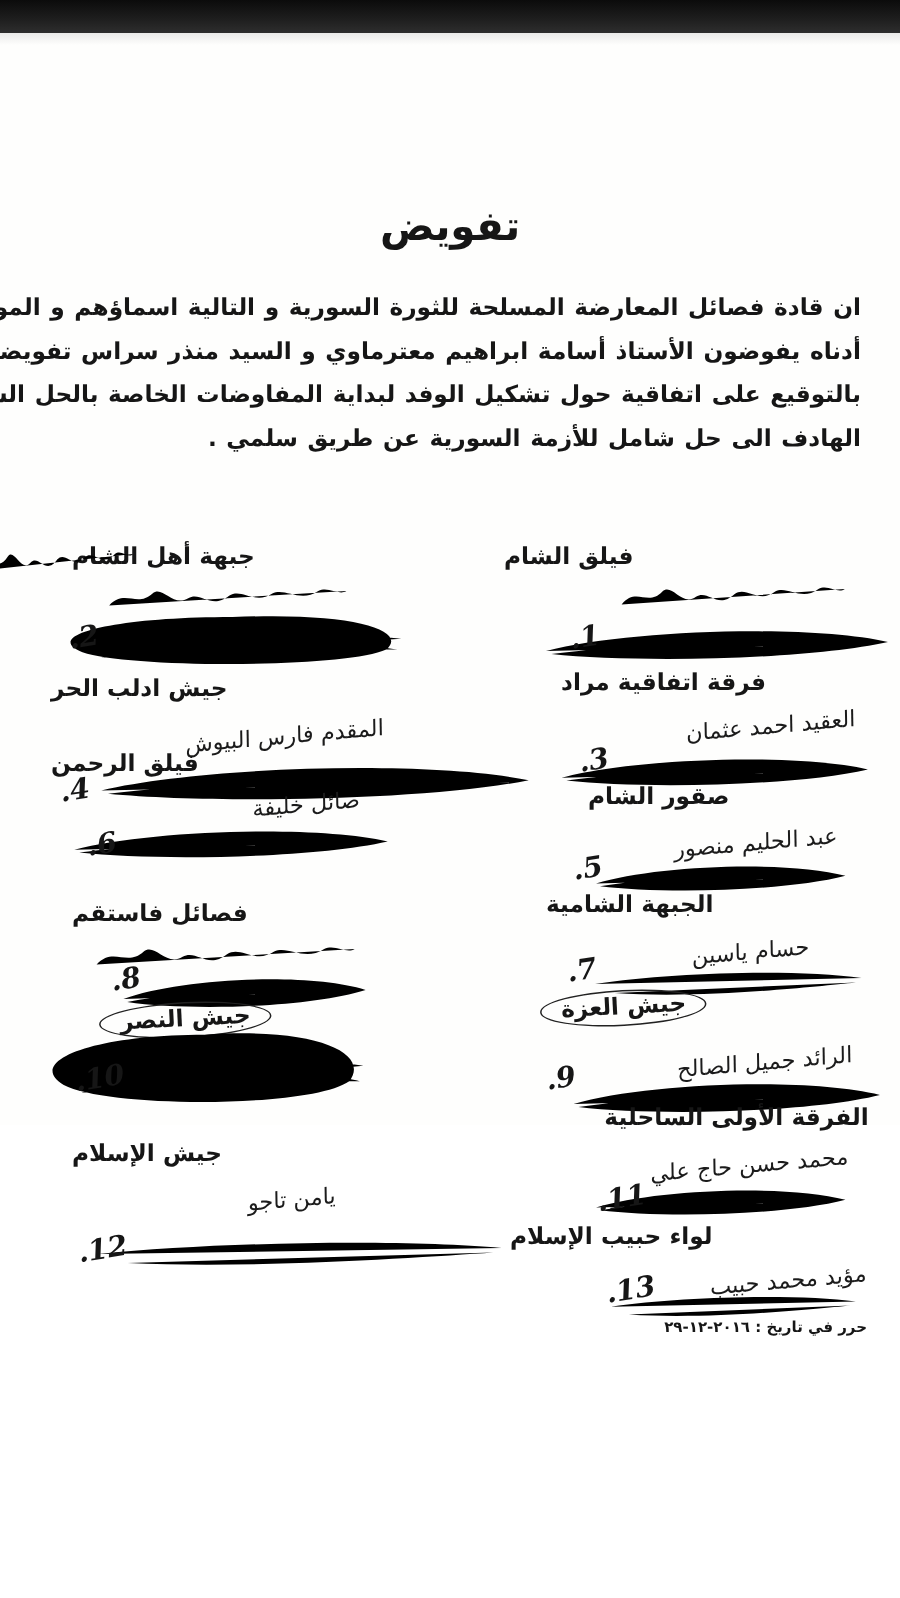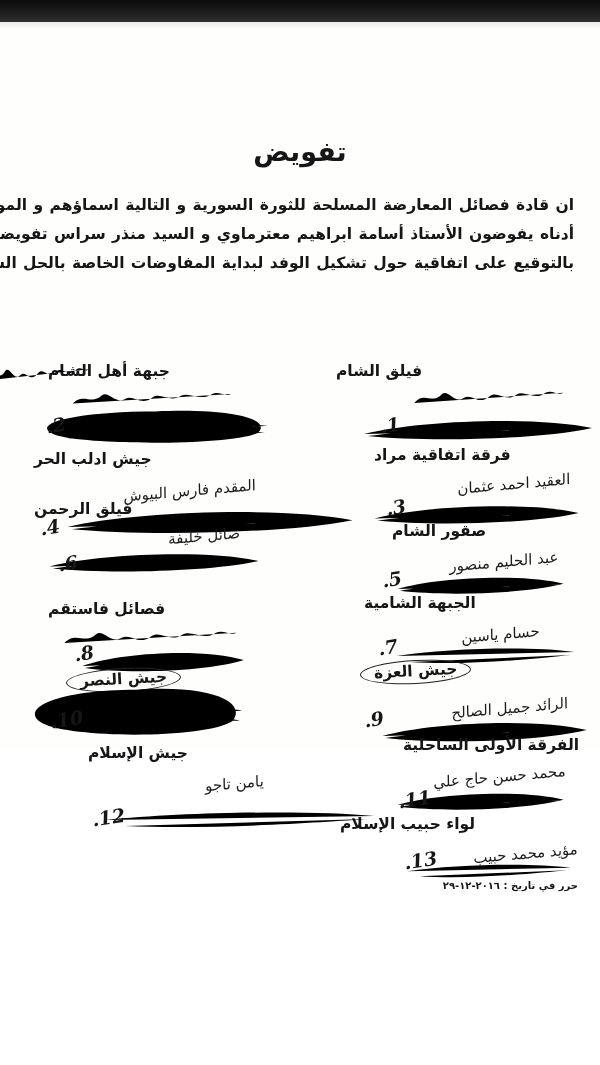--- a/index.html
+++ b/index.html
@@ -74,21 +74,21 @@
   .e6 .sig-text{top:24px;right:60px;}
   .e6 .sq{top:46px;right:36px;width:220px;height:28px;}
   .e6 .num{top:52px;left:58px;}
   .e8{top:600px;} .e8 .faction{padding-left:48px;text-align:left;}
   .e8 .hw{top:24px;right:58px;width:185px;height:26px;}
   .e8 .sq{top:44px;right:52px;width:170px;height:30px;}
   .e8 .num{top:42px;left:74px;}
   .e10{top:668px;} .e10 .faction{padding-left:66px;text-align:left;}
   .e10 .sq{top:14px;right:46px;width:235px;height:62px;}
   .e10 .num{top:40px;left:50px;}
-  .e12{top:744px;margin-left:40px;} .e12 .faction{padding-left:48px;text-align:left;}
+  .e12{top:760px;} .e12 .faction{padding-left:48px;text-align:left;}
   .e12 .sig-text{top:28px;right:76px;}
   .e12 .sq{top:62px;right:-40px;width:280px;height:30px;}
   .e12 .num{top:62px;left:52px;}
 
   .date-line{position:absolute;top:880px;right:22px;direction:rtl;
     font-size:10px;font-weight:bold;white-space:nowrap;}
   .svgdefs{position:absolute;width:0;height:0;overflow:hidden;}
 </style>
 </head>
 <body>
@@ -105,20 +105,21 @@
 <div class="page">
   <div class="topbar"></div>
   <div class="topbar-shadow"></div>
 
   <div class="title">تفويض</div>
 
   <div class="para">
     <div class="pline">ان قادة فصائل المعارضة المسلحة للثورة السورية و التالية اسماؤهم و الموقعين</div>
     <div class="pline">أدناه يفوضون الأستاذ أسامة ابراهيم معترماوي و السيد منذر سراس تفويضا كاملا</div>
     <div class="pline">بالتوقيع على اتفاقية حول تشكيل الوفد لبداية المفاوضات الخاصة بالحل السياسي</div>
+    <div class="pline">الهادف الى حل شامل للأزمة السورية عن طريق سلمي .</div>
   </div>
 
   <div class="entry col-r e1">
     <div class="faction">فيلق الشام</div>
     <svg class="squiggle hw" viewBox="0 0 200 30" preserveAspectRatio="none">
         <use href="#sq-hw" stroke-width="1.6"></use>
       </svg>
     <svg class="squiggle sq" viewBox="0 0 200 30" preserveAspectRatio="none">
         <use href="#sq-lens" stroke-width="1.9"></use>
       </svg>

